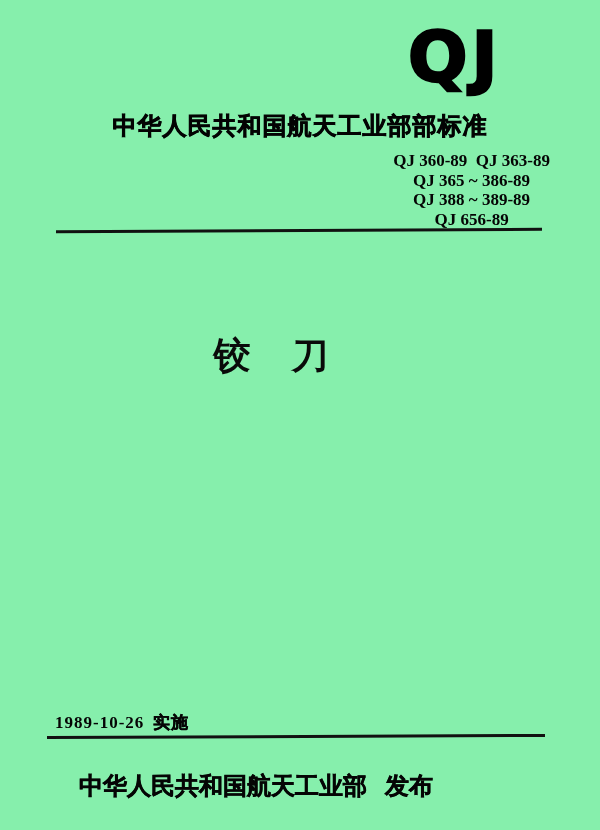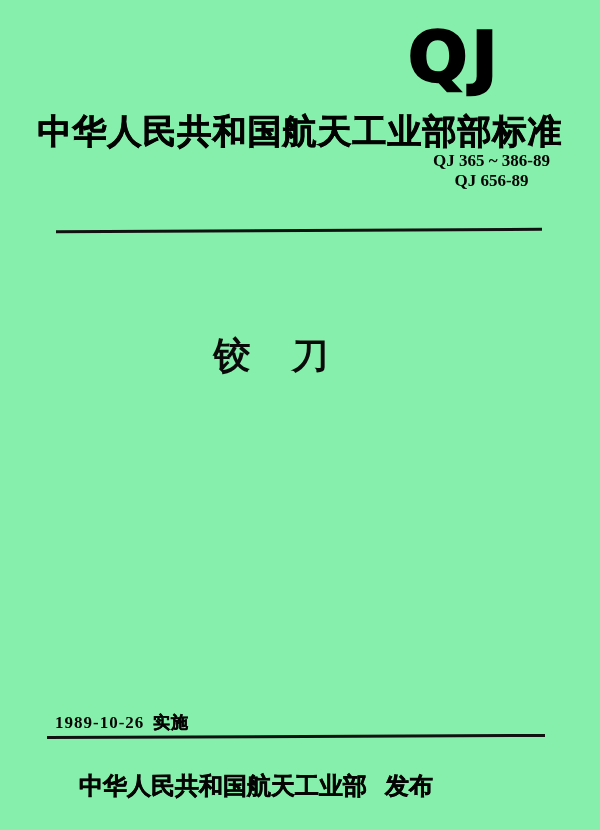--- a/index.html
+++ b/index.html
@@ -28,21 +28,21 @@
     color: #000;
     -webkit-text-stroke: 2.5px #000;
   }
 
   .std-title {
     position: absolute;
     top: 113px;
     left: 0;
     width: 600px;
     text-align: center;
-    font-size: 34px;
+    font-size: 24px;
     line-height: 1.1;
     font-weight: bold;
     letter-spacing: 1px;
     color: #030303;
     -webkit-text-stroke: 0.7px #030303;
     white-space: nowrap;
   }
 
   .std-numbers {
     position: absolute;
@@ -128,21 +128,23 @@
 </head>
 <body>
 
 <div class="page">
 
   <div class="qj-logo">QJ</div>
 
   <div class="std-title">中华人民共和国航天工业部部标准</div>
 
   <div class="std-numbers">
+    <div class="std-line">QJ 360-89  QJ 363-89</div>
     <div class="std-line">QJ 365 ~ 386-89</div>
+    <div class="std-line">QJ 388 ~ 389-89</div>
     <div class="std-line">QJ 656-89</div>
   </div>
 
   <div class="rule rule-top"></div>
 
   <div class="subject">铰　刀</div>
 
   <div class="date-row">
     <div>
       <span class="date-num">1989-10-26</span>

